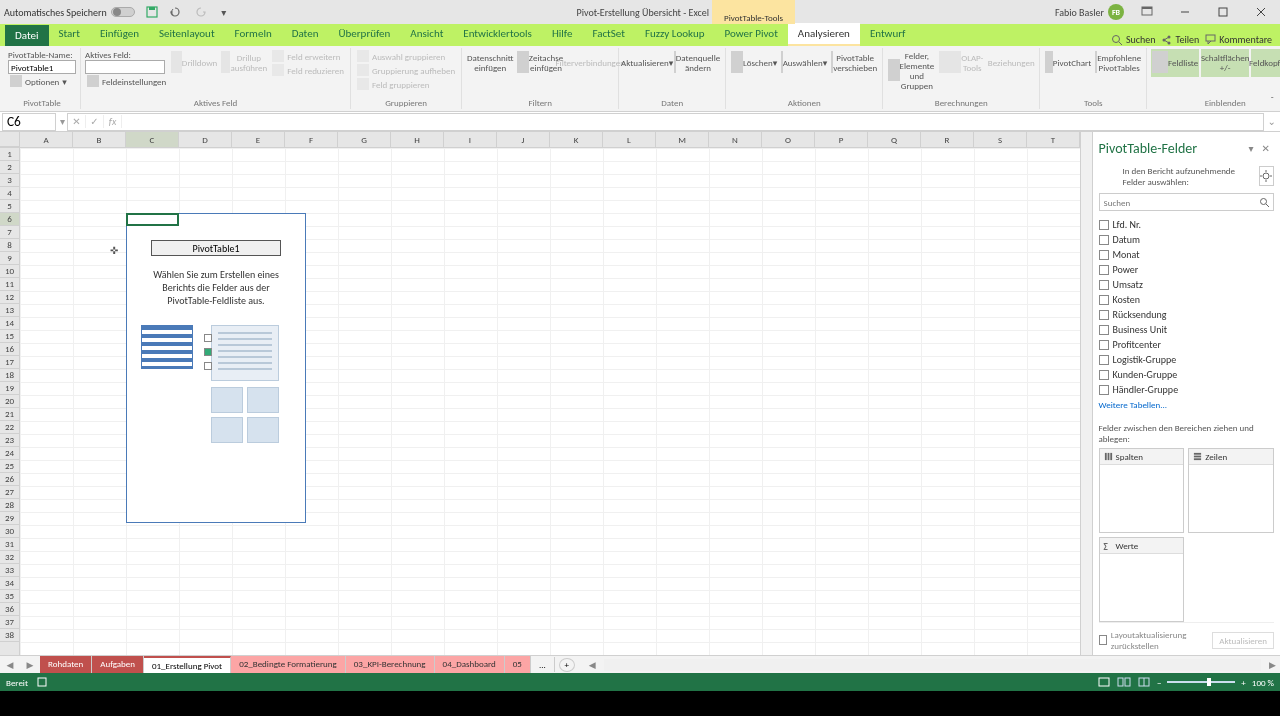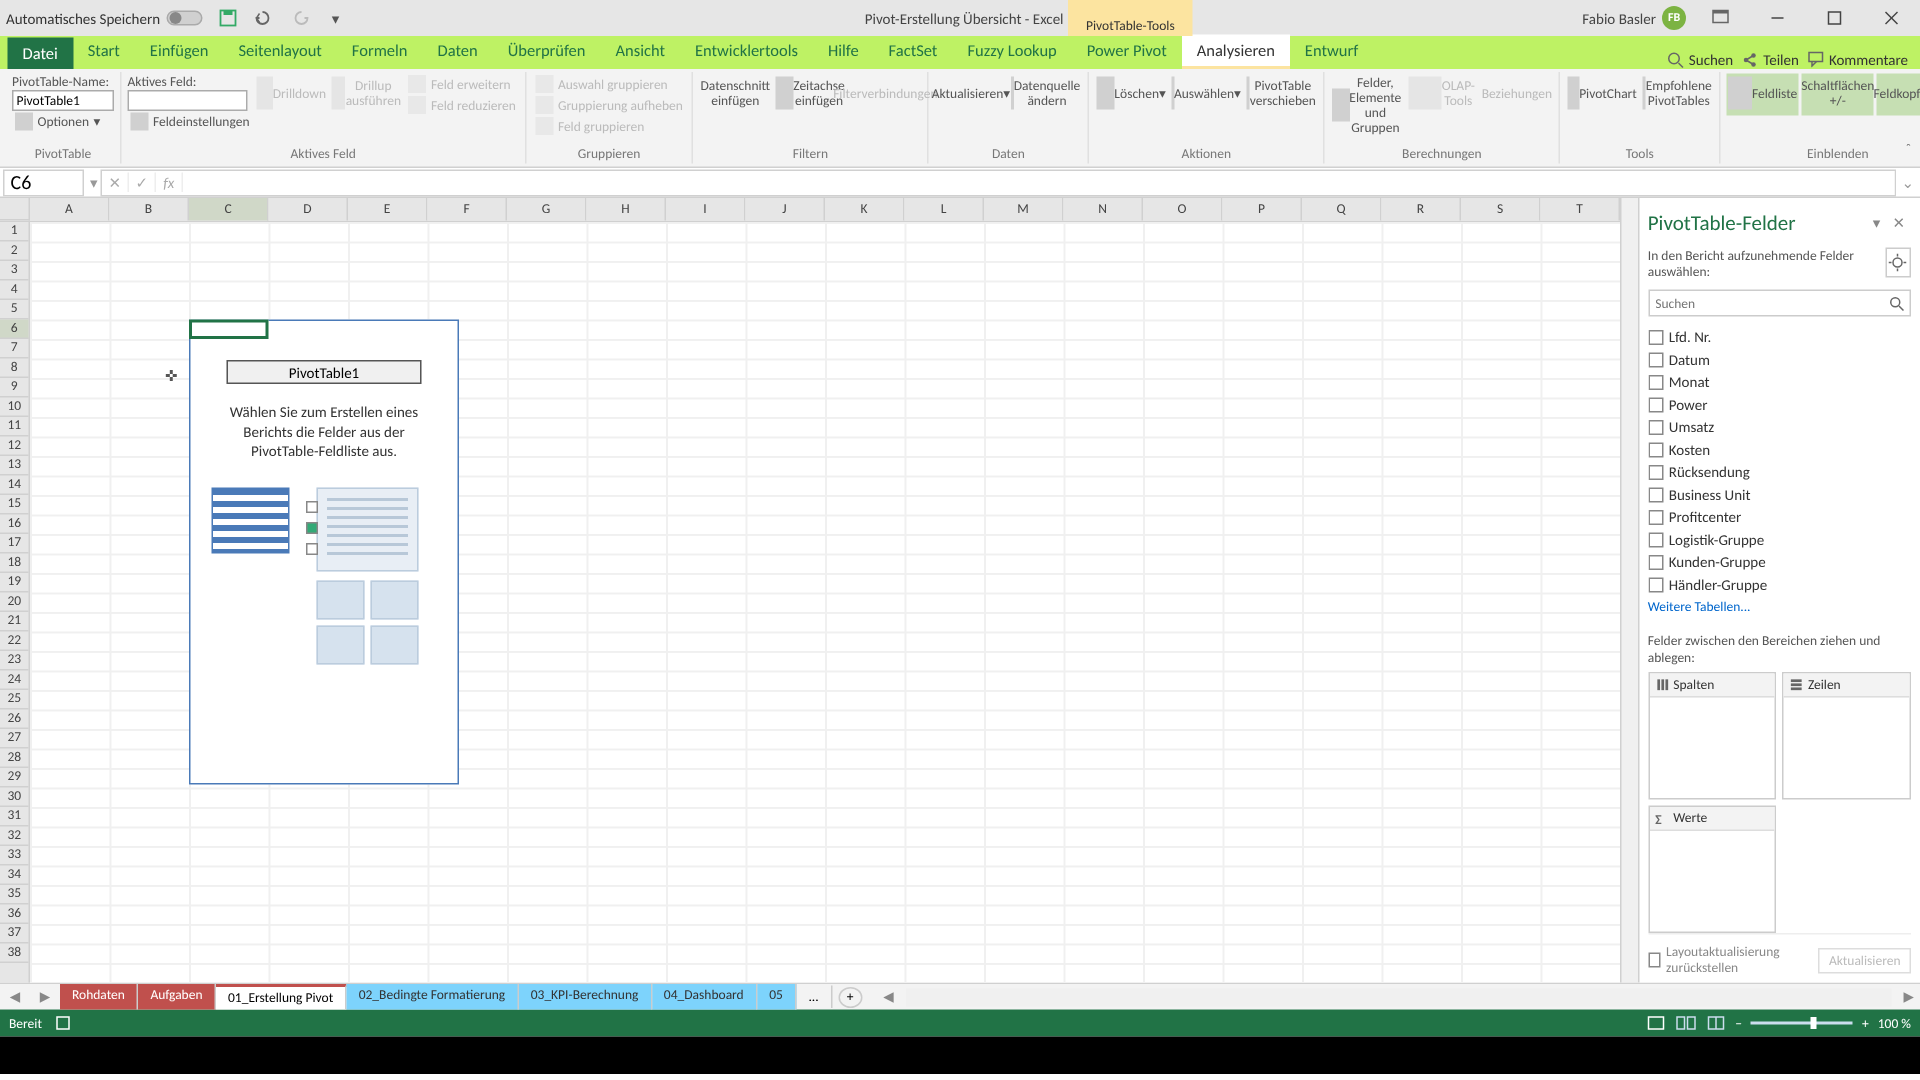--- a/index.html
+++ b/index.html
@@ -80,21 +80,21 @@
 .pt-chk { position: absolute; left: -8px; width: 8px; height: 8px; border: 1px solid #888; background: #fff; }
 .pt-img2-bot { margin-top: 6px; display: grid; grid-template-columns: 1fr 1fr; gap: 4px; }
 .pt-qbox { height: 26px; background: #d6e2ee; border: 1px solid #bcd; }
 
 .vscroll { width: 14px; background: #f0f0f0; border-left: 1px solid #d0d0d0; }
 
 
 .fieldpane { width: 230px; border-left: 1px solid #d0d0d0; background: #fff; display: flex; flex-direction: column; padding: 4px 6px; font-size: 10px; color: #333; }
 .fp-head { display: flex; align-items: center; padding: 4px 0 8px; }
 .fp-title { font-size: 14px; color: #217346; flex: 1; }
-.fp-desc { font-size: 9px; color: #555; display: flex; align-items: flex-start; gap: 4px; }
+.fp-desc { font-size: 9px; color: #555; display: flex; align-items: center; gap: 4px; margin-left: 24px; }
 .fp-gear { width: 20px; height: 20px; border: 1px solid #ccc; display: flex; align-items: center; justify-content: center; cursor: pointer; }
 .fp-search { margin: 6px 0; display: flex; border: 1px solid #ccc; height: 18px; }
 .fp-search input { flex: 1; border: none; outline: none; font-size: 9px; padding: 0 4px; }
 .fp-search-btn { width: 18px; display: flex; align-items: center; justify-content: center; cursor: pointer; }
 .fp-fields { flex: 0 0 auto; overflow-y: auto; }
 .fp-field { display: flex; align-items: center; gap: 4px; padding: 1px 0; cursor: pointer; }
 .fp-cb { width: 10px; height: 10px; border: 1px solid #888; background: #fff; }
 .fp-more { font-size: 9px; color: #0066cc; cursor: pointer; padding: 2px 0; }
 .fp-areas-lbl { font-size: 9px; color: #555; margin: 10px 0 4px; }
 .fp-areas { display: grid; grid-template-columns: 1fr 1fr; grid-template-rows: 1fr 1fr; gap: 4px; flex: 1; }
@@ -103,21 +103,21 @@
 .fp-area-icon { width: 9px; height: 9px; display: inline-block; }
 .fp-foot { display: flex; align-items: center; gap: 4px; padding-top: 6px; font-size: 9px; color: #888; border-top: 1px solid #eee; }
 .fp-btn { border: 1px solid #ddd; padding: 2px 6px; margin-left: auto; color: #bbb; }
 
 
 .sheettabs { height: 18px; background: #f3f3f3; display: flex; align-items: center; border-top: 1px solid #d0d0d0; font-size: 9px; }
 .sheet-nav { width: 20px; text-align: center; cursor: pointer; color: #888; }
 .sheet-tab { padding: 2px 8px; border-right: 1px solid #ccc; cursor: pointer; }
 .sheet-tab.red { background: #c0504d; color: #fff; }
 .sheet-tab.active { background: #fff; border-top: 2px solid #c0504d; }
-.sheet-tab.yellow { background: #7dd3fc; color: #333; }
+.sheet-tab.yellow { background: #fca5a5; color: #333; }
 .sheet-add { width: 16px; height: 14px; border: 1px solid #ccc; border-radius: 50%; text-align: center; margin-left: 4px; cursor: pointer; }
 .hscroll { flex: 1; background: #f0f0f0; margin: 0 4px; height: 12px; }
 
 
 .statusbar { height: 18px; background: #217346; color: #fff; display: flex; align-items: center; font-size: 9px; padding: 0 6px; gap: 8px; }
 .statusbar .right { margin-left: auto; display: flex; align-items: center; gap: 6px; }
 .zoom-track { width: 68px; height: 2px; background: #cde; position: relative; }
 .zoom-thumb { position: absolute; left: 40px; top: -3px; width: 4px; height: 8px; background: #fff; }
 
 .black-bar { height: 25px; background: #000; }

